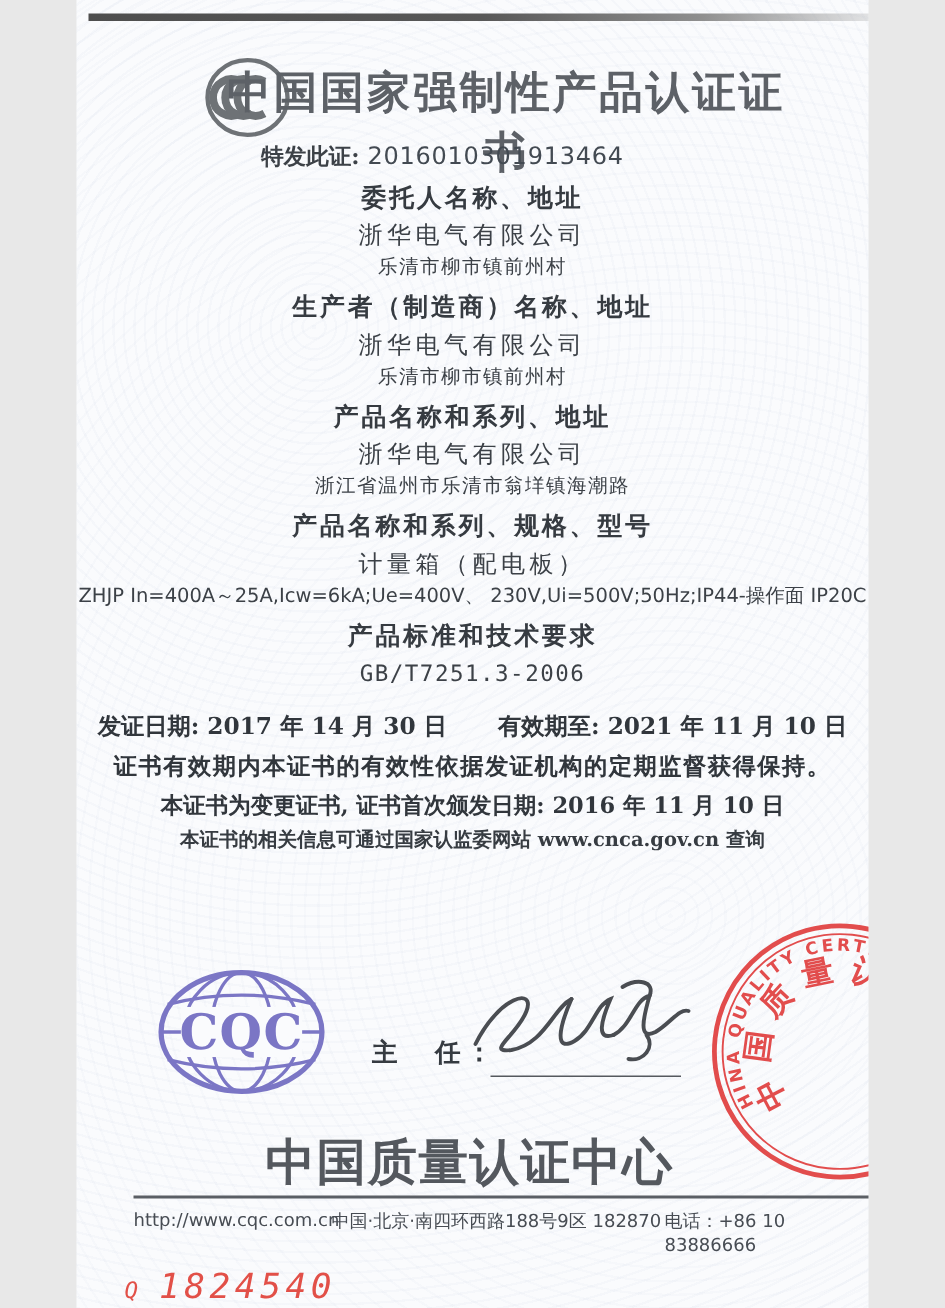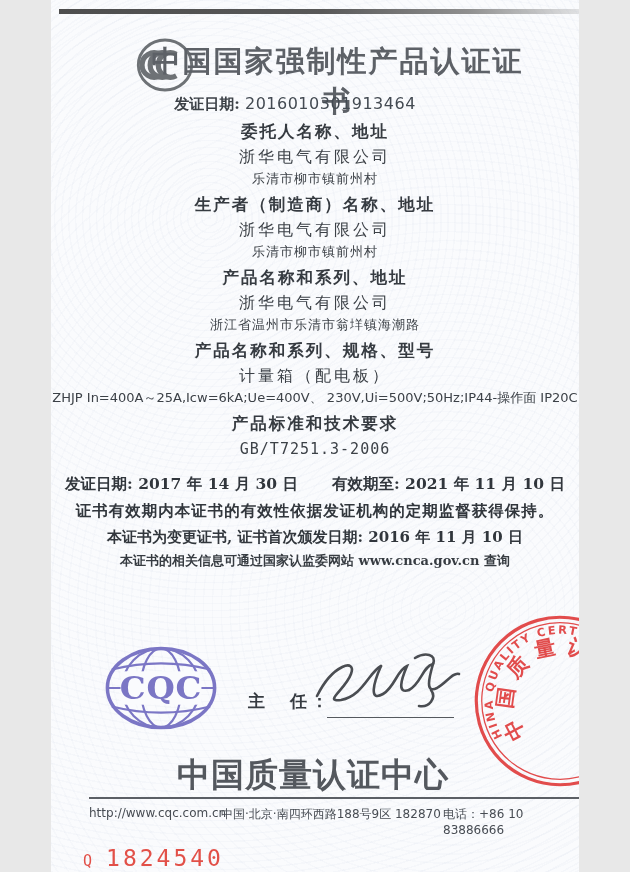--- a/index.html
+++ b/index.html
@@ -47,42 +47,42 @@
   .org-name{position:absolute;top:753px;left:88px;width:348px;text-align:center;
     font-size:33px;font-weight:700;color:#54585e;letter-spacing:1px;
     font-family:"DejaVu Sans","Liberation Sans",sans-serif;}
   .rule{position:absolute;top:797px;left:38px;width:547px;height:2px;background:#5b5f65;}
   .footer-row{position:absolute;top:806px;left:0;right:0;height:16px;font-size:12px;color:#474c53;
     font-family:"DejaVu Sans","Liberation Sans",sans-serif;}
   .footer-row .website{position:absolute;left:38px;}
   .footer-row .address{position:absolute;left:170px;}
   .footer-row .phone{position:absolute;left:392px;}
   .serial{position:absolute;top:845px;left:32px;color:#e25048;
-    font-family:"DejaVu Sans Mono","Liberation Mono",monospace;}
+    font-family:"DejaVu Sans Mono","Liberation Mono",monospace;font-style:italic;}
   .serial .q{font-size:15px;margin-right:14px;}
   .serial .no{font-size:23px;letter-spacing:3px;}
 </style>
 </head>
 <body>
 
 <div class="page">
   <div class="top-strip"></div>
 
   <svg class="ccc-logo" viewBox="0 0 100 100">
     <ellipse cx="50" cy="50" rx="46" ry="43" fill="none" stroke="#6e7276" stroke-width="5"></ellipse>
     <path d="M 41.5 31.6 A 21 21 0 1 0 41.5 68.4" fill="none" stroke="#6e7276" stroke-width="9"></path>
     <path d="M 55.5 31.6 A 21 21 0 1 0 55.5 68.4" fill="none" stroke="#6e7276" stroke-width="9"></path>
     <path d="M 69.5 31.6 A 21 21 0 1 0 69.5 68.4" fill="none" stroke="#6e7276" stroke-width="9"></path>
   </svg>
 
   <div class="title">中国国家强制性产品认证证书</div>
 
   <div class="content">
     <div class="cert-line">
-      <span>发证日期:</span>
+      <span>特发此证:</span>
       <span class="num">2016010301913464</span>
     </div>
 
     <div class="sec">
       <div class="sec-label">委托人名称、地址</div>
       <div class="line1">浙华电气有限公司</div>
       <div class="line2">乐清市柳市镇前州村</div>
     </div>
 
     <div class="sec">

